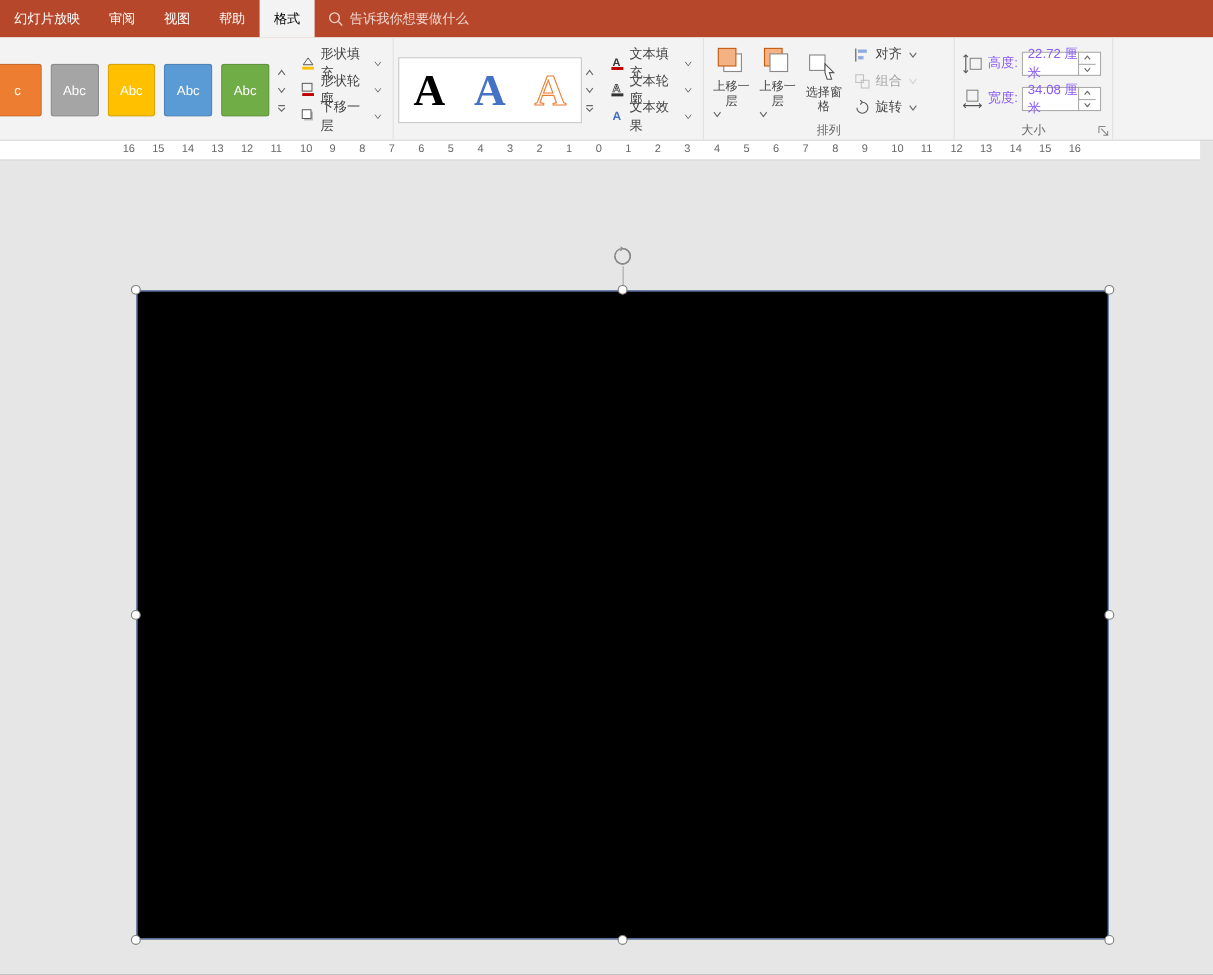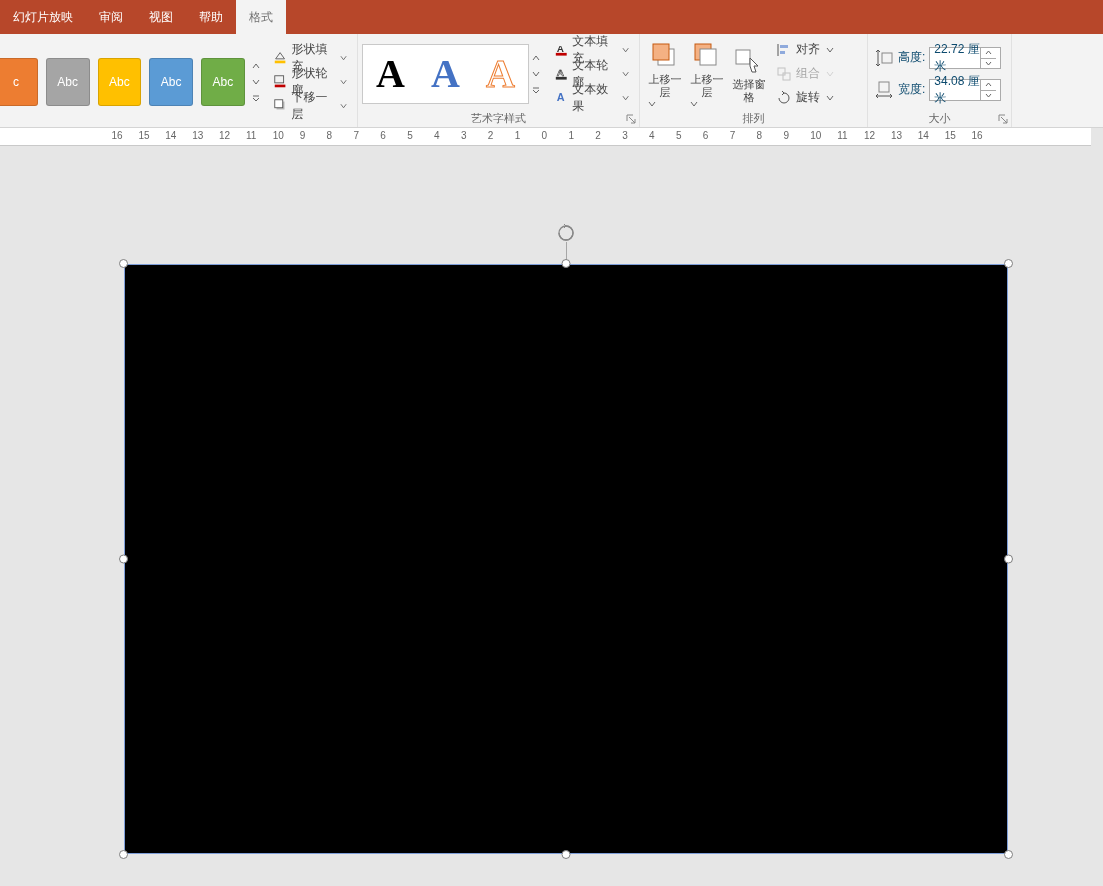--- a/index.html
+++ b/index.html
@@ -1,21 +1,21 @@
 <!DOCTYPE html>
 <html><head>
 <meta charset="utf-8">
 <style>
   * { margin: 0; padding: 0; box-sizing: border-box; font-family: "Microsoft YaHei", sans-serif; }
   body { background: #e6e6e6; width: 1103px; height: 886px; overflow: hidden; }
 
   
   .tab-bar { background: #b7472a; height: 34px; display: flex; align-items: stretch; color: #fff; font-size: 12px; }
   .tab { padding: 0 13px; display: flex; align-items: center; cursor: pointer; }
-  .tab.active { background: #f3f3f3; color: #737373; font-family: Liberation Serif, serif; }
+  .tab.active { background: #f3f3f3; color: #000000; font-family: Liberation Serif, serif; }
   .tell-me { display: flex; align-items: center; gap: 6px; padding: 0 12px; color: #f0d6cf; }
   .search-icon { width: 14px; height: 14px; }
 
   
   .ribbon { background: #f3f3f3; height: 94px; display: flex; border-bottom: 1px solid #d4d4d4; }
   .group { border-right: 1px solid #e1e1e1; display: flex; flex-direction: column; position: relative; }
   .group-body { flex: 1; display: flex; align-items: center; padding: 2px 4px 0 4px; }
   .group-label { text-align: center; font-size: 11px; color: #666; padding-bottom: 2px; height: 16px; position: relative; }
   .launcher { position: absolute; right: 2px; bottom: 2px; width: 12px; height: 12px; cursor: pointer; }
   .launcher svg { width: 12px; height: 12px; }
@@ -45,21 +45,21 @@
   .wa3{color:#ed7d31;-webkit-text-stroke:1px #ed7d31;color:transparent;}
 
   
   .big-btn{width:42px;display:flex;flex-direction:column;gap:2px;font-size:11px;color:#444;cursor:pointer;padding:2px 4px;}
   .big-btn .ic{width:32px;height:32px;}
   .big-btn .chev-d{width:8px;height:8px;}
   .big-btn .lbl{text-align:center;line-height:1.1;}
   .disabled{opacity:.45;pointer-events:none;}
 
   
-  .size-row{display:flex;align-items:center;gap:4px;font-size:12px;color:#0c4a6e;margin:2px 0;}
+  .size-row{display:flex;align-items:center;gap:4px;font-size:12px;color:#8b5cf6;margin:2px 0;}
   .size-row .ic{width:20px;height:20px;}
   .size-input{width:72px;height:22px;border:1px solid #ababab;background:#fff;font-size:12px;display:flex;align-items:center;padding:0 4px;}
   .size-input span{flex:1;}
   .spin2{display:flex;flex-direction:column;}
   .spin2 div{width:16px;height:11px;border-left:1px solid #ababab;display:flex;align-items:center;justify-content:center;cursor:pointer;}
   .spin2 div+div{border-top:1px solid #ababab;}
 
   
   .ruler{position:absolute;left:0;right:12px;top:128px;height:18px;background:#fff;border-bottom:1px solid #c9c9c9;display:flex;align-items:center;justify-content:center;font-size:10px;color:#666;user-select:none;}
   .ruler-inner{position:relative;width:860px;height:18px;}
@@ -79,20 +79,27 @@
 </style>
 </head>
 <body>
 
 <div class="tab-bar">
   <div class="tab">幻灯片放映</div>
   <div class="tab">审阅</div>
   <div class="tab">视图</div>
   <div class="tab">帮助</div>
   <div class="tab active">格式</div>
+  <div class="tell-me">
+    <svg class="search-icon" viewBox="0 0 16 16">
+        <circle cx="7" cy="7" r="5" fill="none" stroke="#f0d6cf" stroke-width="1.4"></circle>
+        <line x1="11" y1="11" x2="15" y2="15" stroke="#f0d6cf" stroke-width="1.4"></line>
+      </svg>
+    <span>告诉我你想要做什么</span>
+  </div>
 </div>
 
 <div class="ribbon">
 
   <div class="group" style="width:358px">
     <div class="group-body">
       <div class="style-swatch sw-orange half-left">c</div>
       <div class="style-swatch sw-gray">Abc</div>
       <div class="style-swatch sw-yellow">Abc</div>
       <div class="style-swatch sw-blue">Abc</div>
@@ -211,25 +218,20 @@
               <svg viewBox="0 0 16 16">
                 <text x="3" y="12" font-size="12" font-weight="bold" fill="#4472c4">A</text>
               </svg>
             </span>
           <span>文本效果</span>
           <svg class="chev" viewBox="0 0 8 8">
               <path d="M1 2 L4 6 L7 2" fill="none" stroke="#666"></path>
             </svg>
         </div>
       </div>
-    </div>
-    <div class="group-label"><span>艺术字样式</span>
-      <span class="launcher"><svg viewBox="0 0 12 12">
-            <path d="M2 2 H8 M2 2 V8 M4 4 L10 10 M10 6 V10 H6" fill="none" stroke="#888"></path>
-          </svg></span>
     </div>
   </div>
 
   <div class="group" style="width:228px">
     <div class="group-body">
       <div class="big-btn">
         <svg class="ic" viewBox="0 0 32 32">
             <rect x="10" y="10" width="16" height="16" fill="#fff" stroke="#888"></rect>
             <rect x="5" y="5" width="16" height="16" fill="#f4b183" stroke="#c55a11"></rect>
           </svg>

